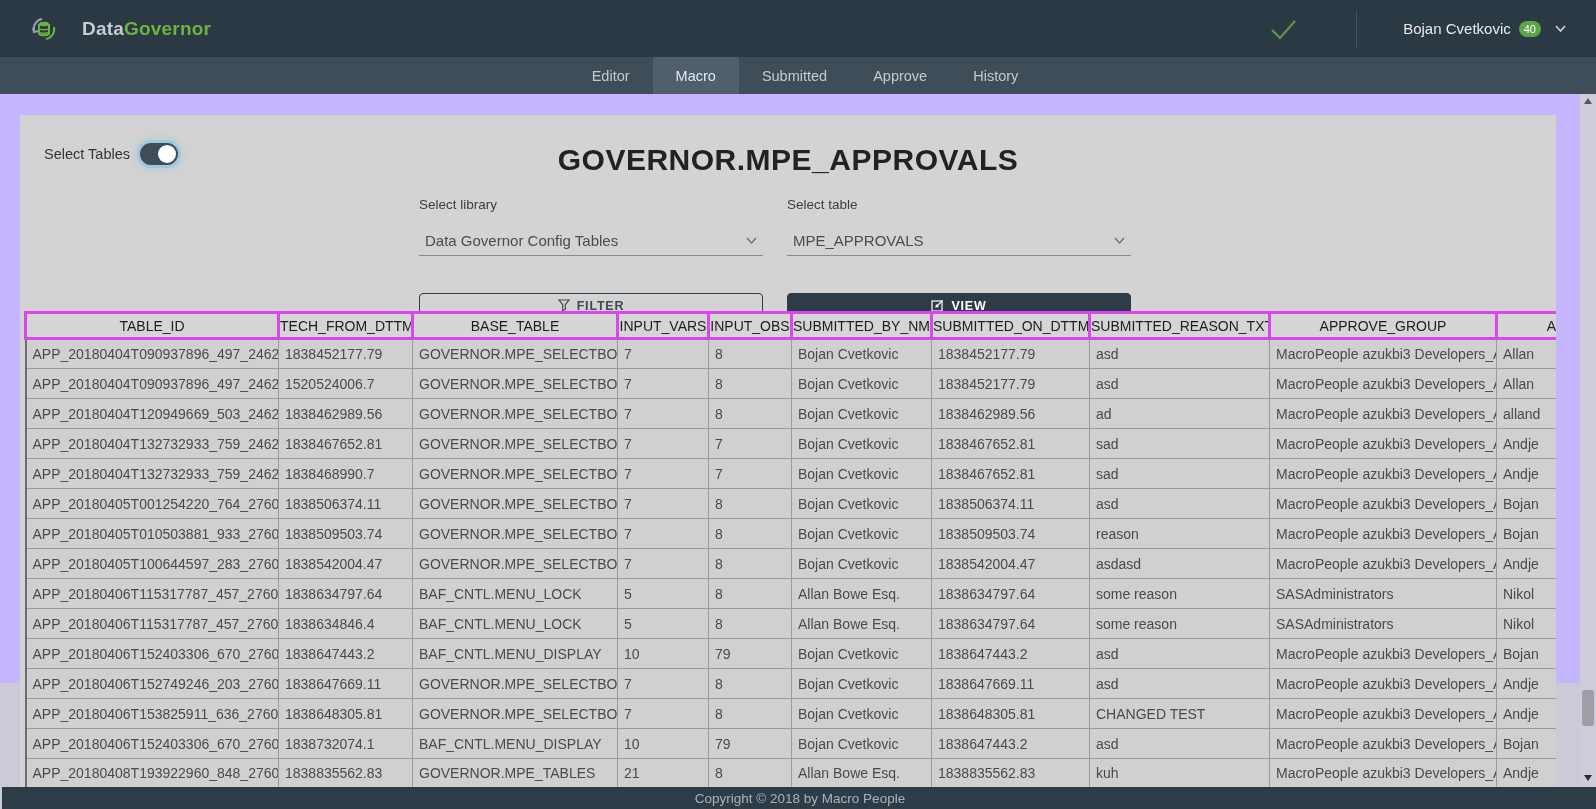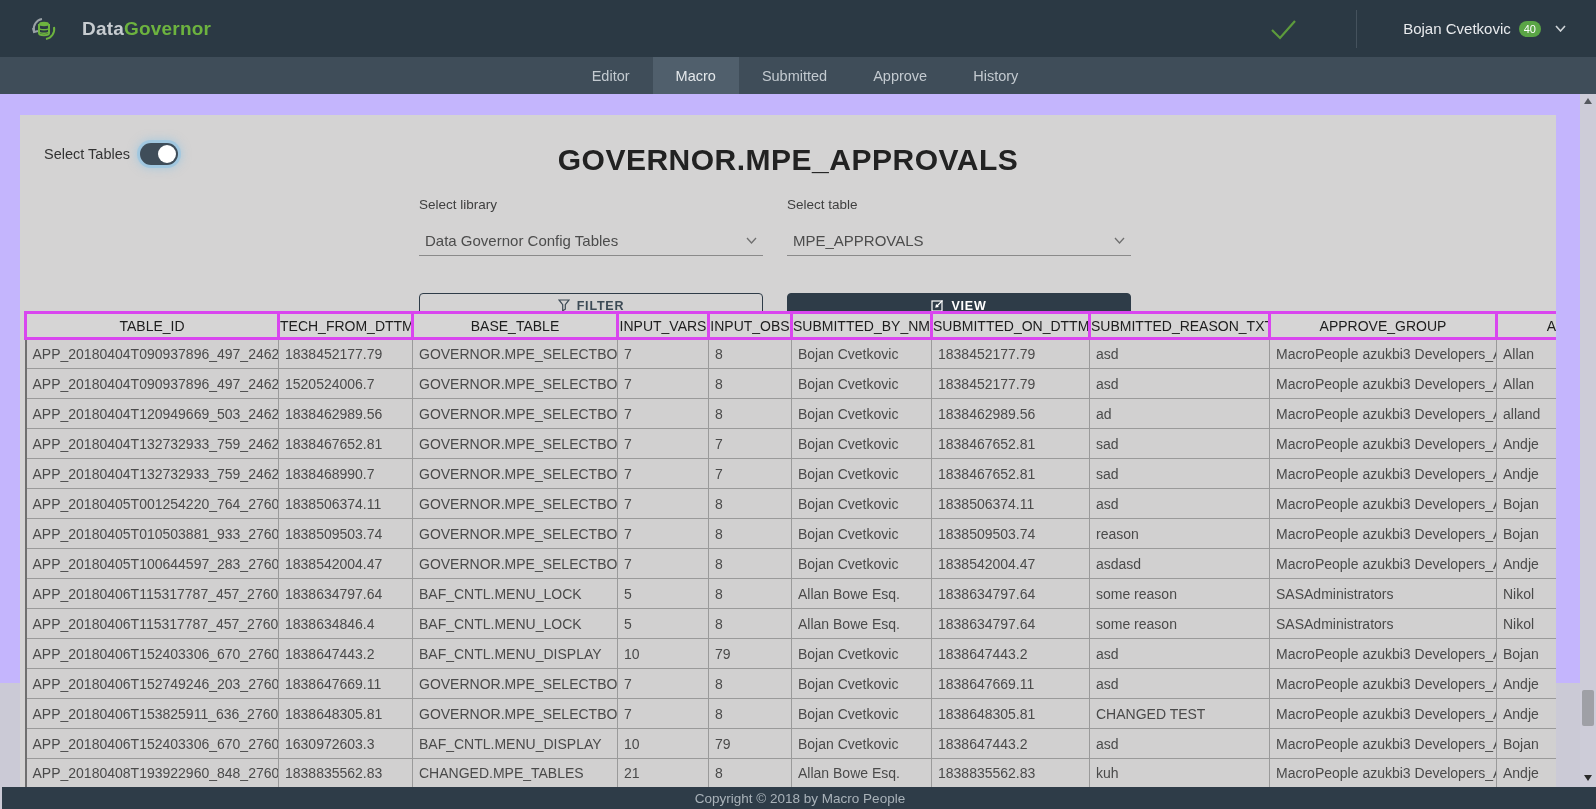--- a/index.html
+++ b/index.html
@@ -355,34 +355,34 @@
               <td>7</td>
               <td>8</td>
               <td>Bojan Cvetkovic</td>
               <td>1838648305.81</td>
               <td>CHANGED TEST</td>
               <td>MacroPeople azukbi3 Developers_A</td>
               <td>Andje</td>
             </tr>
             <tr>
               <td>APP_20180406T152403306_670_2760</td>
-              <td>1630972603.3</td>
+              <td>1838732074.1</td>
               <td>BAF_CNTL.MENU_DISPLAY</td>
               <td>10</td>
               <td>79</td>
               <td>Bojan Cvetkovic</td>
               <td>1838647443.2</td>
               <td>asd</td>
               <td>MacroPeople azukbi3 Developers_A</td>
               <td>Bojan</td>
             </tr>
             <tr>
               <td>APP_20180408T193922960_848_2760</td>
               <td>1838835562.83</td>
-              <td>CHANGED.MPE_TABLES</td>
+              <td>GOVERNOR.MPE_TABLES</td>
               <td>21</td>
               <td>8</td>
               <td>Allan Bowe Esq.</td>
               <td>1838835562.83</td>
               <td>kuh</td>
               <td>MacroPeople azukbi3 Developers_A</td>
               <td>Andje</td>
             </tr>
           </tbody>
       </table>

